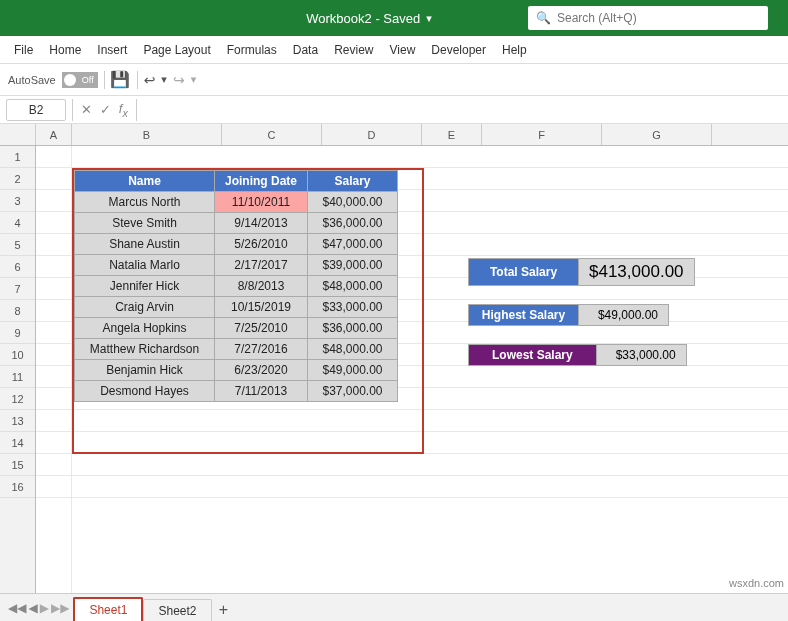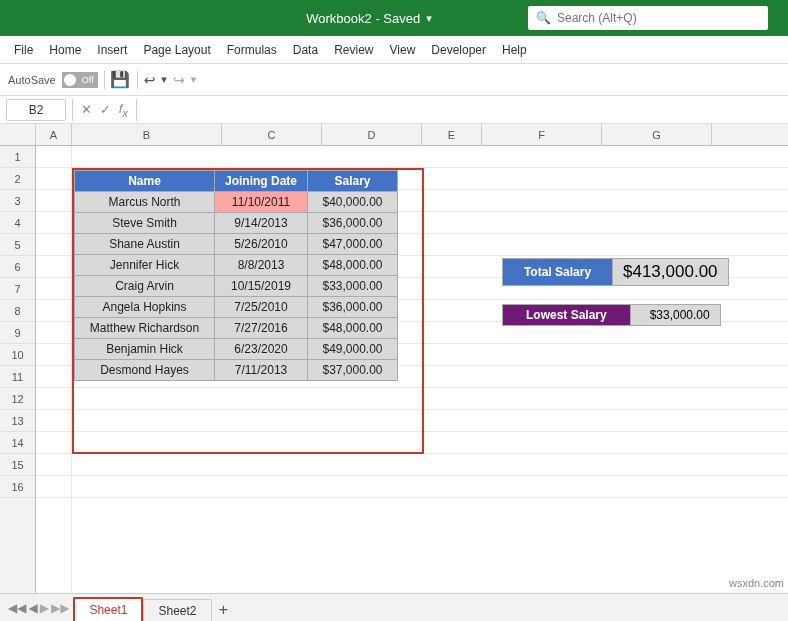--- a/index.html
+++ b/index.html
@@ -141,20 +141,25 @@
                   <td style="background: rgb(217, 217, 217); color: rgb(34, 34, 34); padding: 3px 18px; border: 1px solid rgb(170, 170, 170); font-size: 12px; text-align: center;">Steve Smith</td>
                   <td style="background: rgb(217, 217, 217); color: rgb(34, 34, 34); padding: 3px 10px; border: 1px solid rgb(170, 170, 170); font-size: 12px; text-align: center;">9/14/2013</td>
                   <td style="background: rgb(217, 217, 217); color: rgb(34, 34, 34); padding: 3px 10px; border: 1px solid rgb(170, 170, 170); font-size: 12px; text-align: center;">$36,000.00</td>
                 </tr>
                 <tr>
                   <td style="background: rgb(217, 217, 217); color: rgb(34, 34, 34); padding: 3px 10px; border: 1px solid rgb(170, 170, 170); font-size: 12px; text-align: center;">Shane Austin</td>
                   <td style="background: rgb(217, 217, 217); color: rgb(34, 34, 34); padding: 3px 10px; border: 1px solid rgb(170, 170, 170); font-size: 12px; text-align: center;">5/26/2010</td>
                   <td style="background: rgb(217, 217, 217); color: rgb(34, 34, 34); padding: 3px 10px; border: 1px solid rgb(170, 170, 170); font-size: 12px; text-align: center;">$47,000.00</td>
                 </tr>
                 <tr>
+                  <td style="background: rgb(217, 217, 217); color: rgb(34, 34, 34); padding: 3px 10px; border: 1px solid rgb(170, 170, 170); font-size: 12px; text-align: center;">Natalia Marlo</td>
+                  <td style="background: rgb(217, 217, 217); color: rgb(34, 34, 34); padding: 3px 10px; border: 1px solid rgb(170, 170, 170); font-size: 12px; text-align: center;">2/17/2017</td>
+                  <td style="background: rgb(217, 217, 217); color: rgb(34, 34, 34); padding: 3px 10px; border: 1px solid rgb(170, 170, 170); font-size: 12px; text-align: center;">$39,000.00</td>
+                </tr>
+                <tr>
                   <td style="background: rgb(217, 217, 217); color: rgb(34, 34, 34); padding: 3px 10px; border: 1px solid rgb(170, 170, 170); font-size: 12px; text-align: center;">Jennifer Hick</td>
                   <td style="background: rgb(217, 217, 217); color: rgb(34, 34, 34); padding: 3px 10px; border: 1px solid rgb(170, 170, 170); font-size: 12px; text-align: center;">8/8/2013</td>
                   <td style="background: rgb(217, 217, 217); color: rgb(34, 34, 34); padding: 3px 10px; border: 1px solid rgb(170, 170, 170); font-size: 12px; text-align: center;">$48,000.00</td>
                 </tr>
                 <tr>
                   <td style="background: rgb(217, 217, 217); color: rgb(34, 34, 34); padding: 3px 10px; border: 1px solid rgb(170, 170, 170); font-size: 12px; text-align: center;">Craig Arvin</td>
                   <td style="background: rgb(217, 217, 217); color: rgb(34, 34, 34); padding: 3px 10px; border: 1px solid rgb(170, 170, 170); font-size: 12px; text-align: center;">10/15/2019</td>
                   <td style="background: rgb(217, 217, 217); color: rgb(34, 34, 34); padding: 3px 10px; border: 1px solid rgb(170, 170, 170); font-size: 12px; text-align: center;">$33,000.00</td>
                 </tr>
                 <tr>
@@ -174,31 +179,39 @@
                 </tr>
                 <tr>
                   <td style="background: rgb(217, 217, 217); color: rgb(34, 34, 34); padding: 3px 10px; border: 1px solid rgb(170, 170, 170); font-size: 12px; text-align: center;">Desmond Hayes</td>
                   <td style="background: rgb(217, 217, 217); color: rgb(34, 34, 34); padding: 3px 10px; border: 1px solid rgb(170, 170, 170); font-size: 12px; text-align: center;">7/11/2013</td>
                   <td style="background: rgb(217, 217, 217); color: rgb(34, 34, 34); padding: 3px 10px; border: 1px solid rgb(170, 170, 170); font-size: 12px; text-align: center;">$37,000.00</td>
                 </tr>
               </tbody>
           </table>
         </div>
 
-        <div style="position:absolute; top:112px; left:466px;">
+        <div style="position:absolute; top:112px; left:432px;">
 
           <table style="border-collapse:collapse; margin-bottom:4px;">
             <tbody>
                 <tr>
               <td style="background:#4472c4; color:white; font-weight:600; padding:3px 10px; border:1px solid #aaa; font-size:12px; min-width:110px; text-align:center;">Total Salary</td>
               <td style="background:#d9d9d9; padding:3px 10px; border:1px solid #aaa; font-size:17px; min-width:90px; text-align:right;">$413,000.00</td>
             </tr>
           </tbody>
             </table>
 
+          <table style="border-collapse:collapse; margin-bottom:4px; margin-top:18px;">
+            <tbody>
+                <tr>
+              <td style="background:#4472c4; color:white; font-weight:600; padding:3px 10px; border:1px solid #aaa; font-size:12px; min-width:110px; text-align:center;">Highest Salary</td>
+              <td style="background:#d9d9d9; padding:3px 10px; border:1px solid #aaa; font-size:12px; min-width:90px; text-align:right;">$49,000.00</td>
+            </tr>
+          </tbody>
+            </table>
 
           <table style="border-collapse:collapse; margin-top:18px;">
             <tbody>
                 <tr>
               <td style="background:#701a75; color:white; font-weight:600; padding:3px 23px; border:1px solid #aaa; font-size:12px; min-width:110px; text-align:center;">Lowest Salary</td>
               <td style="background:#d9d9d9; padding:3px 10px; border:1px solid #aaa; font-size:12px; min-width:90px; text-align:right;">$33,000.00</td>
             </tr>
           </tbody>
             </table>
         </div>

